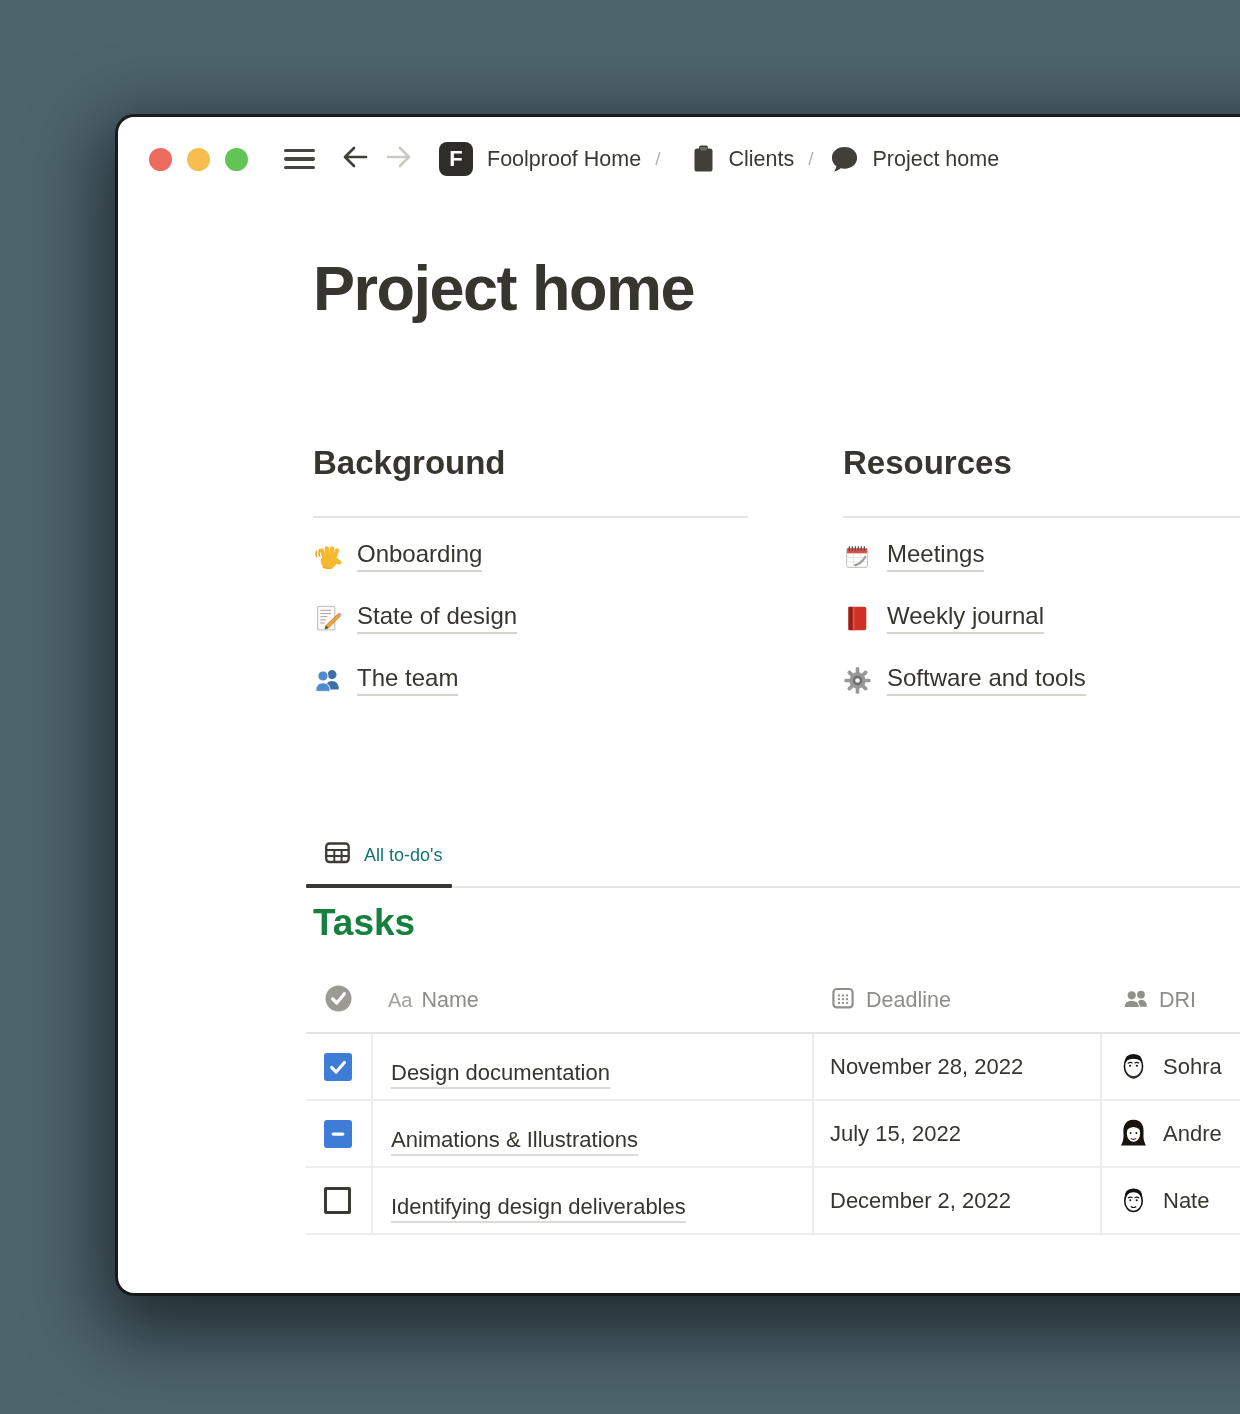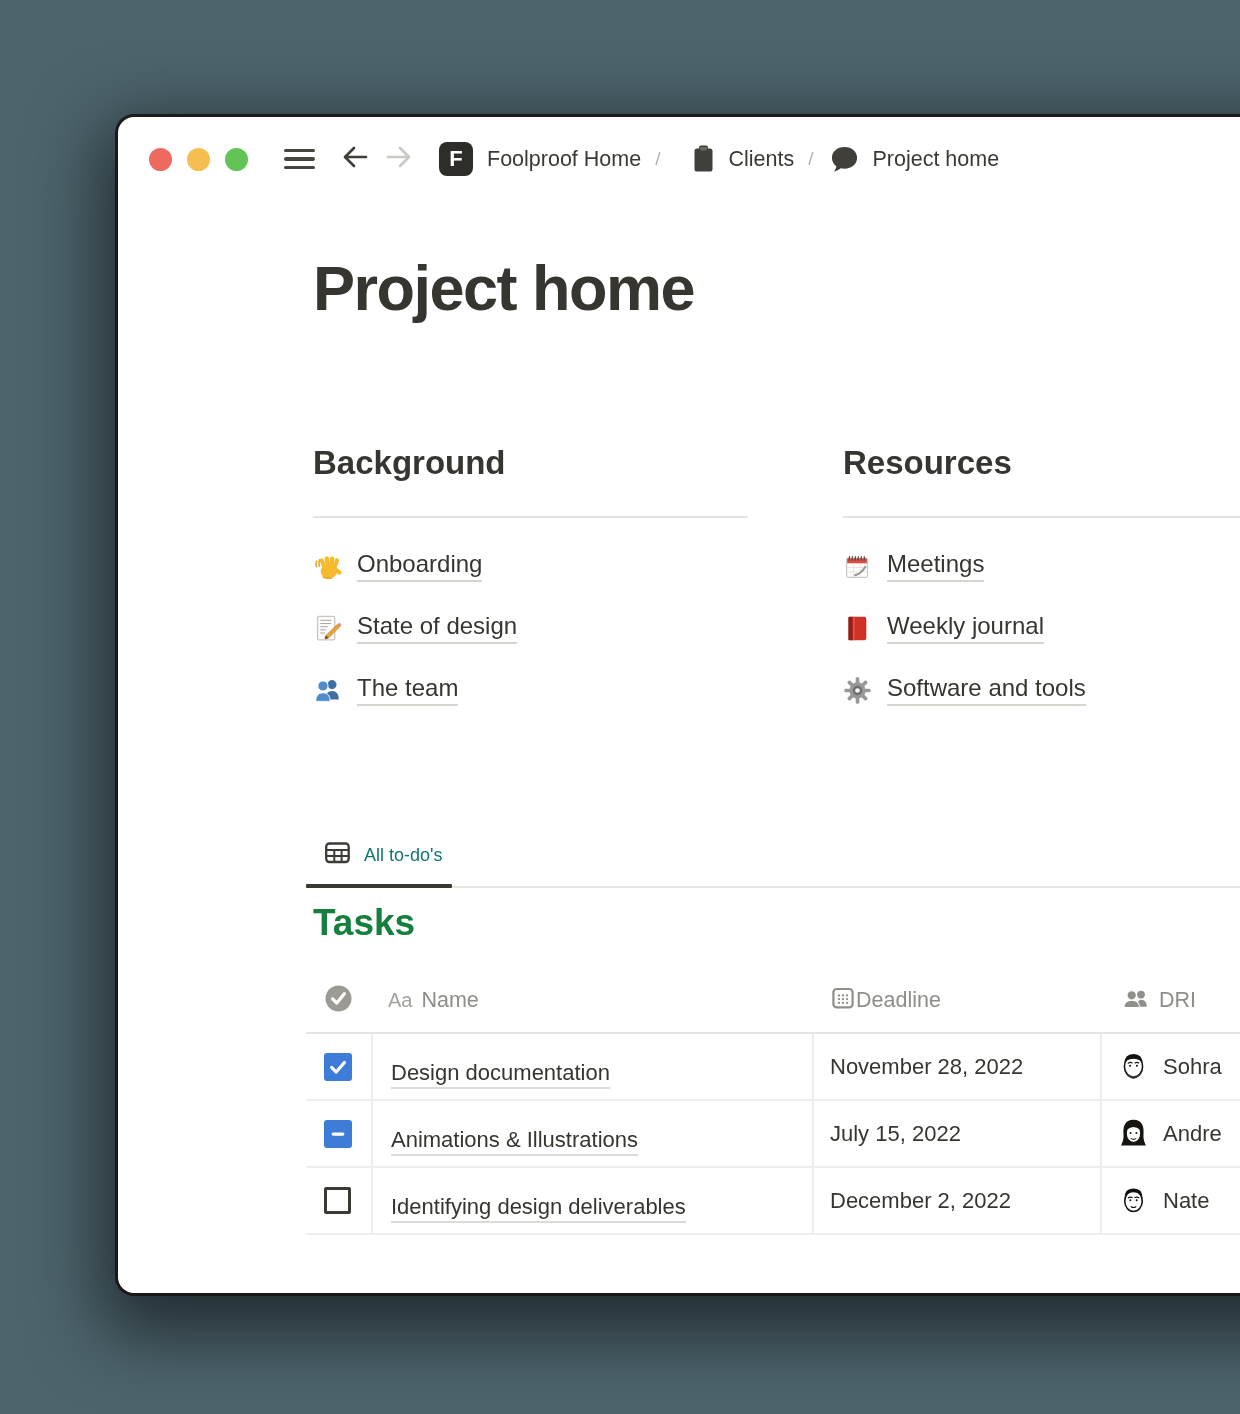--- a/index.html
+++ b/index.html
@@ -24,40 +24,40 @@
   
   .page-title{position:absolute;left:195px;top:136px;margin:0;font-size:63px;line-height:70px;
     font-weight:800;letter-spacing:-1.5px;color:#37352f;}
 
   
   .sections{position:absolute;left:195px;top:326px;display:flex;gap:95px;}
   .section{width:435px;}
   .section.wide{width:660px;}
   .section-title{margin:0;font-size:33px;line-height:40px;font-weight:700;color:#37352f;}
   .section-rule{margin-top:33px;border-top:2px solid #e5e4e1;}
-  .plinks{padding-top:17px;}
+  .plinks{padding-top:7px;}
   .plink{height:62px;display:flex;align-items:center;gap:15px;cursor:pointer;}
   .plink .emoji{width:29px;height:29px;flex:0 0 29px;}
   .plink .plabel{font-size:24px;font-weight:500;color:#37352f;padding-bottom:2px;border-bottom:2px solid #d6d4cf;}
 
   
   .tabs{position:absolute;left:188px;top:722px;width:1094px;border-bottom:2px solid #e7e6e3;}
   .tab{position:relative;display:inline-flex;align-items:center;gap:13px;padding:0 10px 16px 18px;cursor:pointer;}
   .tab::after{content:'';position:absolute;left:0;right:0;bottom:-2px;height:4.5px;background:#3a3933;border-radius:1px;}
   .tab-label{font-size:18px;font-weight:500;color:#0f766e;line-height:30px;}
 
   
   .tasks-title{position:absolute;left:195px;top:783px;margin:0;font-size:37px;line-height:46px;font-weight:800;color:#15803d;}
   .table{position:absolute;left:188px;top:851px;width:1200px;}
   .thead{display:grid;grid-template-columns:65px 441px 288px 1fr;height:64px;align-items:center;
     border-bottom:2px solid #e5e4e2;color:#8e8d88;}
   .th{display:flex;align-items:center;}
   .th-check{justify-content:center;}
   .th-name{gap:9px;padding-left:17px;}
-  .th-deadline{padding-left:18px;}
+  .th-deadline{gap:10px;padding-left:18px;}
   .th-dri{gap:10px;padding-left:22px;}
   .th-label{font-size:21.5px;}
   .aa-glyph{font-size:20px;color:#a3a29d;}
   .trow{display:grid;grid-template-columns:65px 441px 288px 1fr;height:65px;align-items:stretch;
     border-bottom:2px solid #eeedeb;}
   .td{display:flex;align-items:center;}
   .td-check{padding-left:18px;}
   .td-line{border-left:2px solid #eeedeb;}
   .td-name{padding-left:18px;}
   .td-deadline{padding-left:16px;}

